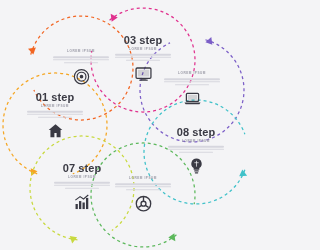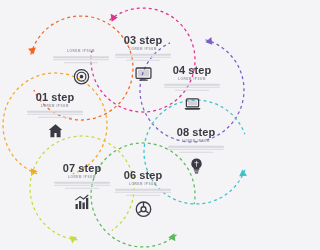--- a/index.html
+++ b/index.html
@@ -139,21 +139,20 @@
             <g>
               <rect x="2.6" y="4.2" width="18.8" height="13" rx="1.4" fill="none" stroke="currentColor" stroke-width="1.6"></rect>
               <rect x="4.9" y="6.5" width="14.2" height="8.4" fill="currentColor" opacity="0.18"></rect>
               <rect x="9.1" y="17.2" width="5.8" height="1.6" fill="currentColor"></rect>
               <rect x="6.6" y="18.8" width="10.8" height="1.5" rx="0.7" fill="currentColor"></rect>
             </g>
           </svg>
         </div>
       </div>
       <div class="step-card" style="left: 192px; top: 89px;">
-        <p class="step-title">04 step</p>
         <p class="step-sub">LOREM IPSUM</p>
         <div class="step-body">
           <span class="l1"></span>
           <span class="l2"></span>
           <span class="l3"></span>
         </div>
         <div class="step-icon">
           <svg viewBox="0 0 24 24" fill="#3a3a44" style="color:#3a3a44">
             <g>
               <rect x="4.3" y="5.2" width="15.4" height="10.2" rx="1.2" fill="none" stroke="currentColor" stroke-width="1.6"></rect>
@@ -176,21 +175,20 @@
             <g>
               <path d="M12 2.2a6.6 6.6 0 0 0-3.6 12.1v2.1h7.2v-2.1A6.6 6.6 0 0 0 12 2.2z" fill="currentColor"></path>
               <rect x="9.1" y="17.3" width="5.8" height="1.5" rx="0.7" fill="currentColor"></rect>
               <rect x="9.8" y="19.6" width="4.4" height="1.5" rx="0.7" fill="currentColor"></rect>
               <path d="M12 5.2v7.4M9.3 7.6l5.4 0" stroke="#f4f4f6" stroke-width="0.9"></path>
             </g>
           </svg>
         </div>
       </div>
       <div class="step-card" style="left: 143px; top: 194px;">
-        <p class="step-title">06 step</p>
         <p class="step-sub">LOREM IPSUM</p>
         <div class="step-body">
           <span class="l1"></span>
           <span class="l2"></span>
           <span class="l3"></span>
         </div>
         <div class="step-icon">
           <svg viewBox="0 0 24 24" fill="#3a3a44" style="color:#3a3a44">
             <g fill="none" stroke="currentColor" stroke-width="1.7">
               <circle cx="12" cy="12" r="9.1"></circle>

